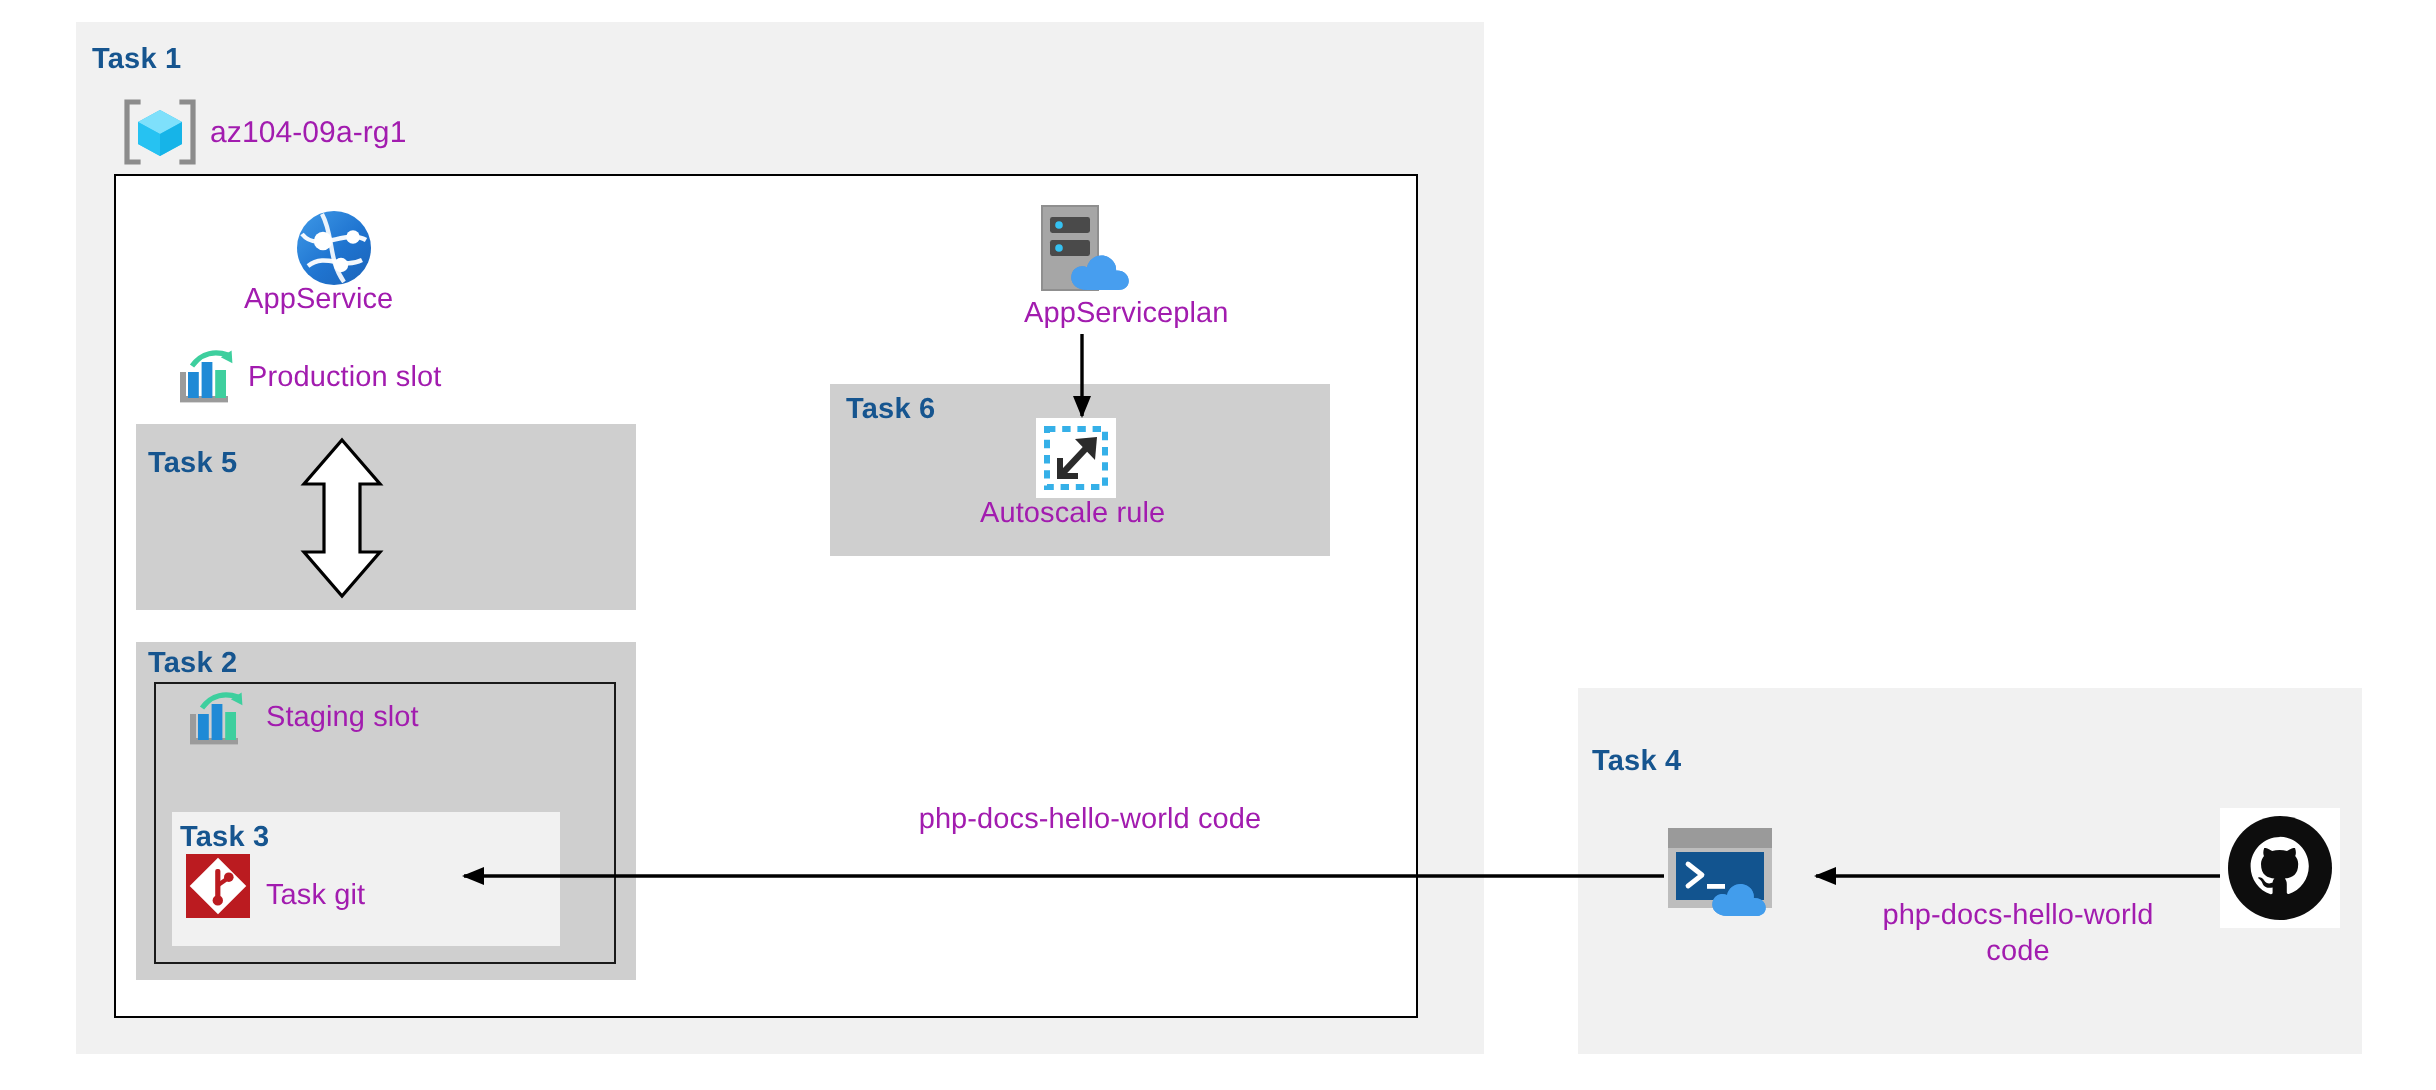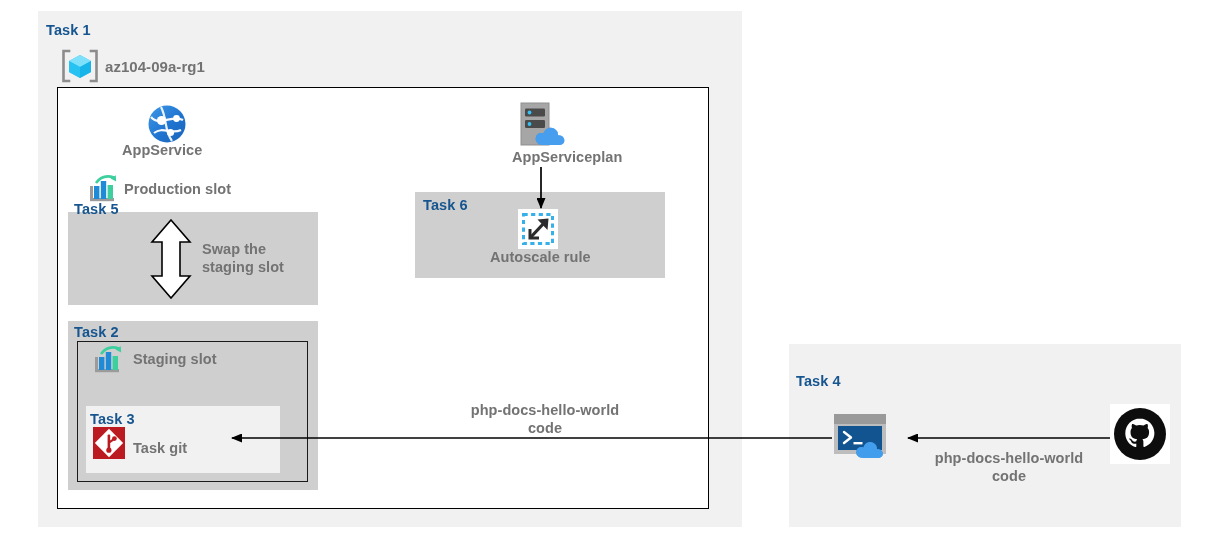--- a/index.html
+++ b/index.html
@@ -21,22 +21,22 @@
     position:absolute;
     color:#16558f;
     font-weight:bold;
     font-size:14.5px;
     letter-spacing:.1px;
     white-space:nowrap;
   }
 
   .node-label{
     position:absolute;
-    color:#737373;
-    font-weight:bold;
+    color:#a21caf;
+    font-weight:normal;
     font-size:14.5px;
     white-space:nowrap;
     letter-spacing:.05px;
   }
   .node-label.two-line{white-space:normal;text-align:center;line-height:1.25;}
   .node-label.left{text-align:left;}
 
   .icon{position:absolute;}
 
   
@@ -94,28 +94,27 @@
       <rect x="7" y="12" width="5.4" height="13" fill="#1f8ad6"></rect>
       <rect x="13.8" y="7" width="5.4" height="18" fill="#1f8ad6"></rect>
       <rect x="20.6" y="11" width="5.4" height="14" fill="#3ecf9e"></rect>
       <path d="M9,9 C14,2 21,1.5 27,3.5" fill="none" stroke="#3ecf9e" stroke-width="2.6"></path>
       <polygon points="28.8,1.2 29.2,7.6 23.4,4.6" fill="#3ecf9e"></polygon>
     </svg>
   </div>
   <div class="node-label left" style="left:124px;top:181px;">Production slot</div>
 
   <div class="box gray-mid" style="left:68px;top:212px;width:250px;height:93px;"></div>
-  <div class="task-label" style="left:74px;top:201px;">Task 5</div>
+  <div class="task-label" style="left:74px;top:224px;">Task 5</div>
 
   <div class="icon" style="left:148px;top:218px;width:46px;height:82px;">
     <svg width="46" height="82" viewBox="0 0 46 82">
       <polygon points="23,2 42,24 32,24 32,58 42,58 23,80 4,58 14,58 14,24 4,24" fill="#ffffff" stroke="#000000" stroke-width="1.6" stroke-linejoin="miter"></polygon>
     </svg>
   </div>
-  <div class="node-label two-line left" style="left:202px;top:240px;width:110px;text-align:left;">Swap the staging slot</div>
 
   <div class="box gray-mid" style="left:68px;top:321px;width:250px;height:169px;"></div>
   <div class="task-label" style="left:74px;top:324px;">Task 2</div>
 
   <div class="box outline-dark" style="left:77px;top:341px;width:231px;height:141px;"></div>
 
   <div class="icon" style="left:92px;top:345px;width:32px;height:30px;">
     <svg width="32" height="30" viewBox="0 0 32 30">
       <rect x="3" y="24" width="24" height="3.2" fill="#9b9b9b"></rect>
       <rect x="3" y="12" width="3" height="13" fill="#9b9b9b"></rect>

